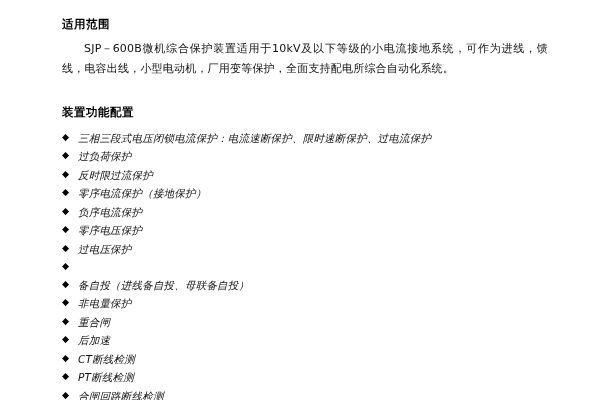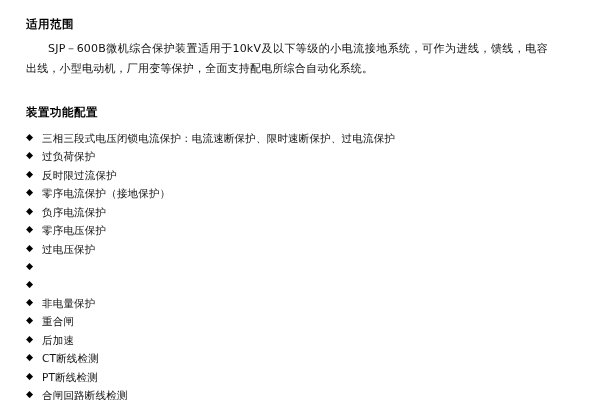--- a/index.html
+++ b/index.html
@@ -12,21 +12,21 @@
     background: #ffffff;
     font-family: "DejaVu Sans", sans-serif;
     color: #1a1a1a;
     overflow: hidden;
   }
   .page {
     position: relative;
     width: 600px;
     height: 400px;
     box-sizing: border-box;
-    padding: 14px 52px 0 26px;
+    padding: 14px 52px 0 62px;
     border-radius: 31px;
   }
   .section-heading {
     font-size: 11.5px;
     font-weight: bold;
     color: #000000;
     letter-spacing: 0.5px;
     margin: 0;
     line-height: 1.4;
   }
@@ -66,20 +66,21 @@
     width: 16px;
     font-size: 8px;
     line-height: 1.95;
     color: #000000;
     transform: scale(1.15);
     transform-origin: left center;
   }
   .item-text {
     flex: 1 1 auto;
     color: #111111;
+    font-style: italic;
   }
 </style>
 </head>
 <body>
 
 <div class="page">
 
   <h2 class="section-heading heading-1">适用范围</h2>
 
   <p class="para"><span class="indent"></span><span>SJP－600B微机综合保护装置适用于10kV及以下等级的小电流接地系统，可作为进线，馈线，电容出线，小型电动机，厂用变等保护，全面支持配电所综合自动化系统。</span></p>
@@ -113,20 +114,21 @@
     </li>
     <li>
       <span class="bullet">◆</span>
       <span class="item-text">过电压保护</span>
     </li>
     <li>
       <span class="bullet">◆</span>
     </li>
     <li>
       <span class="bullet">◆</span>
+      <span class="item-text">备自投（进线备自投、母联备自投）</span>
     </li>
     <li>
       <span class="bullet">◆</span>
       <span class="item-text">非电量保护</span>
     </li>
     <li>
       <span class="bullet">◆</span>
       <span class="item-text">重合闸</span>
     </li>
     <li>

